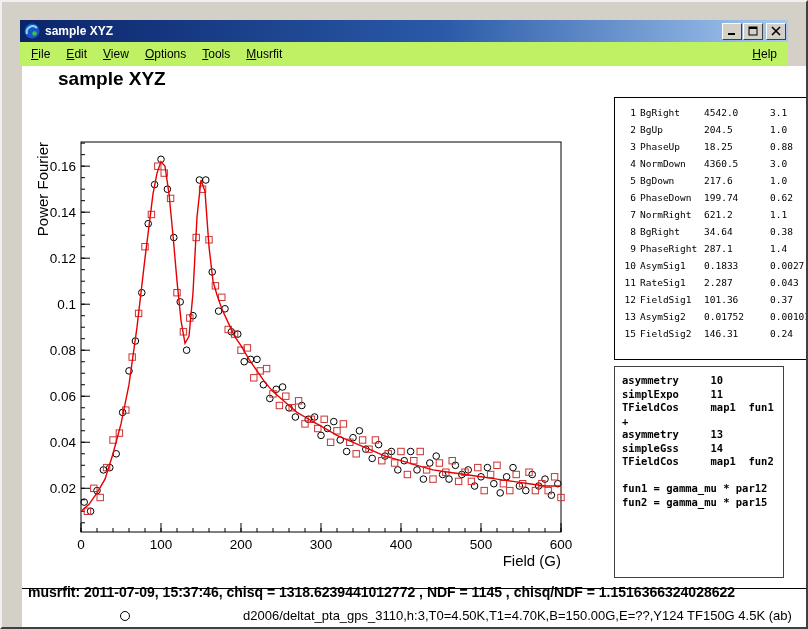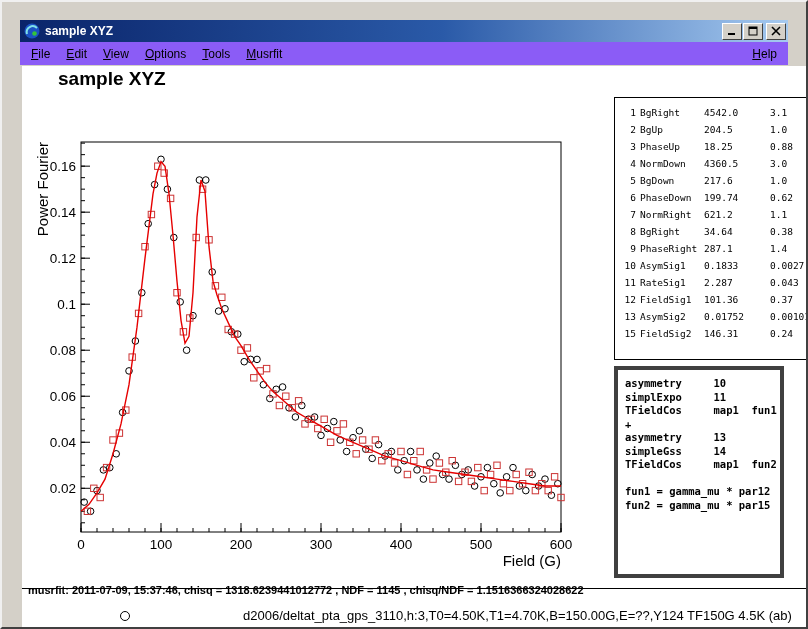--- a/index.html
+++ b/index.html
@@ -15,21 +15,21 @@
   .app-icon{width:16px;height:16px;margin-left:2px;flex:none;display:flex;align-items:center;}
   .title-text{color:#ffffff;font-weight:bold;font-size:12px;margin-left:5px;flex:1;white-space:nowrap;}
   .tb-btn{
     width:18px;height:15px;background:#d4d0c8;flex:none;
     border:1px solid;border-color:#ffffff #404040 #404040 #ffffff;
     display:flex;align-items:center;justify-content:center;margin-left:1px;
   }
   .tb-btn.close-gap{margin-left:3px;}
   .menubar{
     height:23px;display:flex;align-items:center;padding:0 3px;font-size:12px;
-    background:#8b5cf6;
+    background:#bef264;
   }
   .menu-left{flex:1;display:flex;}
   .menu-right{display:flex;}
   .menu-item{padding:3px 8px;white-space:nowrap;cursor:default;}
   .menu-item u{text-decoration:underline;}
   .canvas{
     position:relative;margin:1px 2px 0 2px;height:576px;width:796px;
     background:#ffffff;overflow:hidden;
   }
   .plot-title{position:absolute;left:36px;top:2px;font-size:19px;font-weight:bold;color:#000;}
@@ -37,28 +37,28 @@
   .plot-svg text{font-family:"Liberation Sans",sans-serif;}
   .param-box{
     position:absolute;left:592px;top:31px;width:202px;height:263px;box-sizing:border-box;
     border:1px solid #000;background:#fff;padding-top:6px;
     font-family:"DejaVu Sans Mono",monospace;font-size:9.5px;color:#000;
   }
   .param-row{display:grid;grid-template-columns:16px 60px 62px auto;column-gap:4px;padding-left:5px;height:17px;align-items:center;}
   .param-row span:first-child{text-align:right;}
   .theory-box{
     position:absolute;left:592px;top:300px;width:170px;height:212px;box-sizing:border-box;
-    border:4px solid #404040;background:#fff;
+    border:1px solid #404040;background:#fff;
   }
   .theory-text{
     margin:7px 0 0 7px;font-family:"DejaVu Sans Mono",monospace;
     font-size:10.5px;line-height:13.5px;font-weight:bold;color:#000;white-space:pre;
   }
   .status-divider{position:absolute;left:0;top:522px;width:100%;border-top:1px solid #000;}
-  .status-line{position:absolute;left:6px;top:518px;font-size:11px;font-weight:bold;color:#000;white-space:nowrap;}
+  .status-line{position:absolute;left:6px;top:518px;font-size:14px;font-weight:bold;color:#000;white-space:nowrap;}
   .legend{position:absolute;left:0;top:541px;width:100%;}
   .legend-row{display:flex;align-items:center;height:17px;}
   .legend-marker{display:inline-block;width:8px;height:8px;border:1px solid #000;margin-left:98px;flex:none;background:#fff;}
   .legend-marker.black-circle{border-radius:50%;border-color:#000;}
   .legend-marker.red-square{border-color:#cc3333;}
   .legend-label{margin-left:113px;font-size:13px;color:#000;white-space:nowrap;}
 </style>
 </head>
 <body>
 

